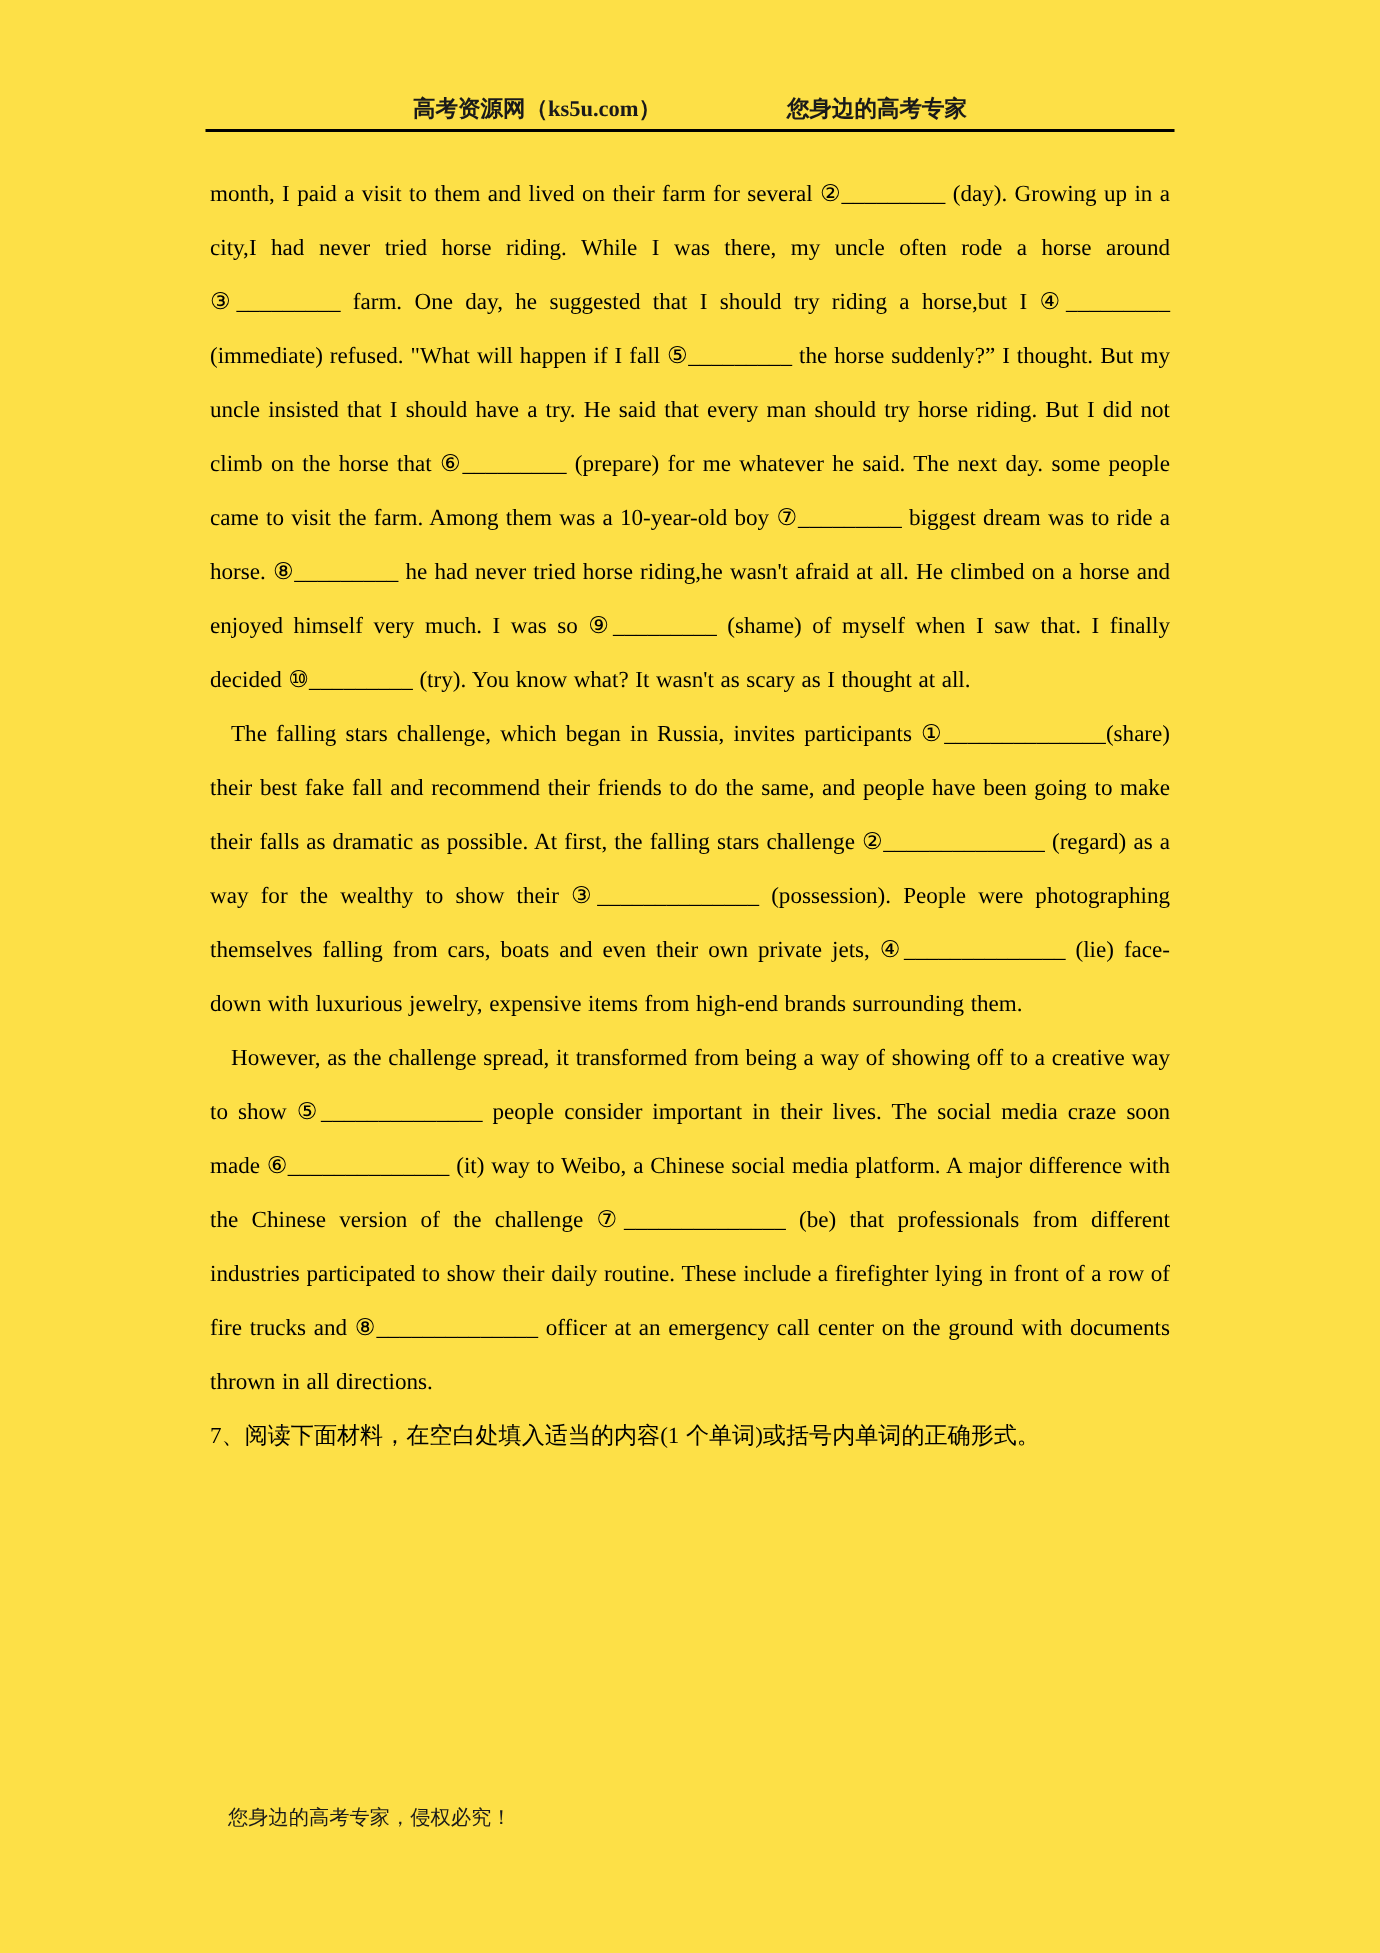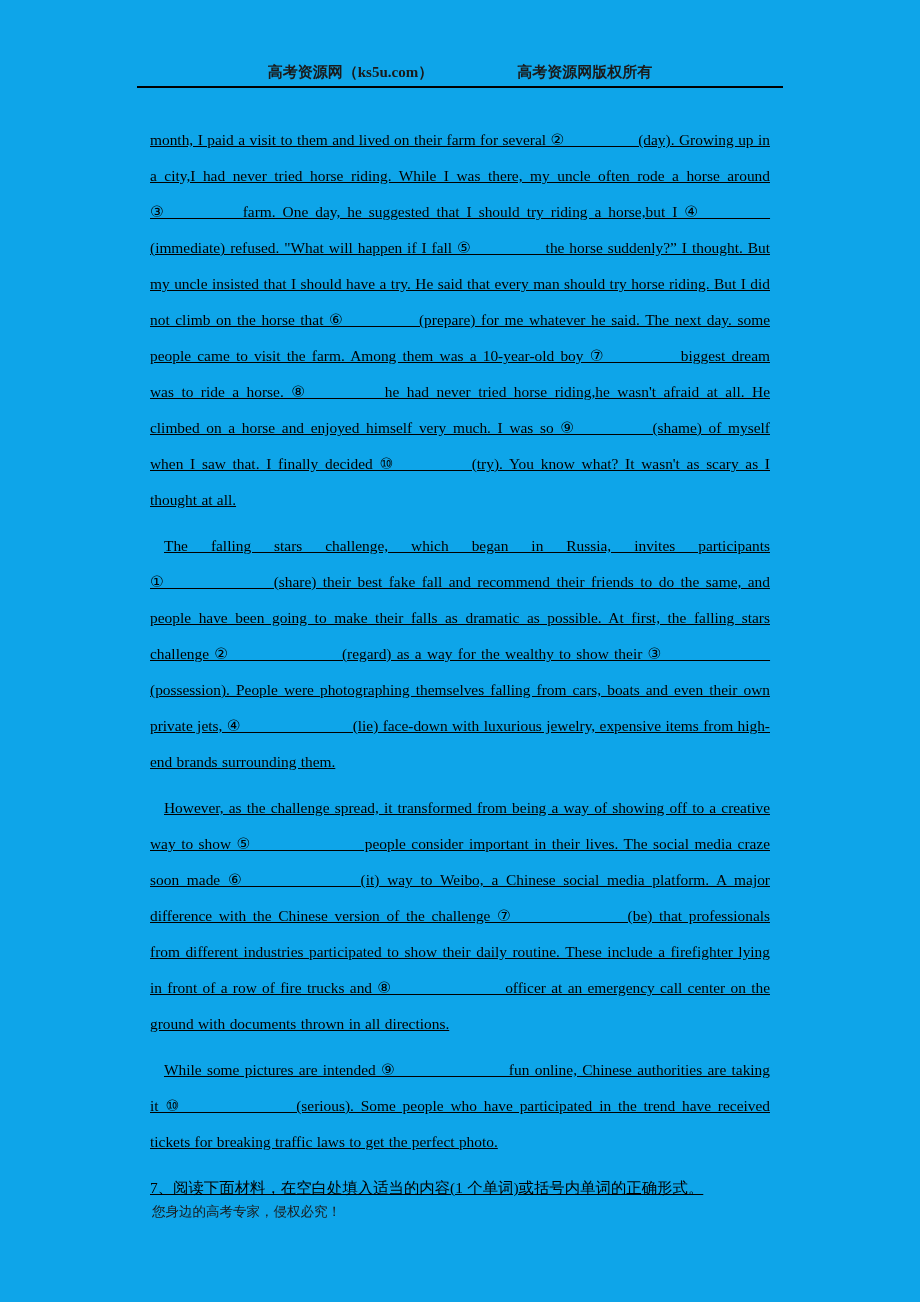--- a/index.html
+++ b/index.html
@@ -5,21 +5,21 @@
   * { box-sizing: border-box; }
   html, body {
     margin: 0;
     padding: 0;
     background: #ffffff;
   }
   .page {
     position: relative;
     width: 920px;
     height: 1302px;
-    background: #0ea5e9;
+    background: #fde047;
     color: #000000;
     font-family: "Liberation Serif", "DejaVu Serif", "DejaVu Sans", serif;
     overflow: hidden;
   }
   .doc-header {
     position: absolute;
     top: 63px;
     left: 140px;
     width: 640px;
     display: flex;
@@ -41,52 +41,50 @@
   .doc-body {
     position: absolute;
     top: 112px;
     left: 140px;
     width: 640px;
     font-size: 15.4px;
     line-height: 36px;
     text-align: justify;
   }
   .doc-body p {
-    margin: 10px;
+    margin: 0;
     word-spacing: 0.5px;
-    text-decoration: underline;
   }
   .doc-body p.indent {
     text-indent: 14px;
   }
   .doc-footer {
     position: absolute;
     top: 1203px;
     left: 152px;
     font-size: 13.5px;
     color: #1a1a1a;
   }
 </style>
 </head>
 <body>
 
 <div class="page">
 
   <header class="doc-header">
     <span>高考资源网（ks5u.com）</span>
-    <span>高考资源网版权所有</span>
+    <span>您身边的高考专家</span>
   </header>
 
   <div class="header-rule"></div>
 
   <main class="doc-body">
     <p>month, I paid a visit to them and lived on their farm for several ②_________ (day). Growing up in a city,I had never tried horse riding. While I was there, my uncle often rode a horse around ③_________ farm. One day, he suggested that I should try riding a horse,but I ④_________ (immediate) refused. "What will happen if I fall ⑤_________ the horse suddenly?” I thought. But my uncle insisted that I should have a try. He said that every man should try horse riding. But I did not climb on the horse that ⑥_________ (prepare) for me whatever he said. The next day. some people came to visit the farm. Among them was a 10-year-old boy ⑦_________ biggest dream was to ride a horse. ⑧_________ he had never tried horse riding,he wasn't afraid at all. He climbed on a horse and enjoyed himself very much. I was so ⑨_________ (shame) of myself when I saw that. I finally decided ⑩_________ (try). You know what? It wasn't as scary as I thought at all.</p>
     <p class="indent">The falling stars challenge, which began in Russia, invites participants ①______________(share) their best fake fall and recommend their friends to do the same, and people have been going to make their falls as dramatic as possible. At first, the falling stars challenge ②______________ (regard) as a way for the wealthy to show their ③______________ (possession). People were photographing themselves falling from cars, boats and even their own private jets, ④______________ (lie) face-down with luxurious jewelry, expensive items from high-end brands surrounding them.</p>
     <p class="indent">However, as the challenge spread, it transformed from being a way of showing off to a creative way to show ⑤______________ people consider important in their lives. The social media craze soon made ⑥______________ (it) way to Weibo, a Chinese social media platform. A major difference with the Chinese version of the challenge ⑦______________ (be) that professionals from different industries participated to show their daily routine. These include a firefighter lying in front of a row of fire trucks and ⑧______________ officer at an emergency call center on the ground with documents thrown in all directions.</p>
-    <p class="indent">While some pictures are intended ⑨______________ fun online, Chinese authorities are taking it ⑩______________ (serious). Some people who have participated in the trend have received tickets for breaking traffic laws to get the perfect photo.</p>
     <p>7、阅读下面材料，在空白处填入适当的内容(1 个单词)或括号内单词的正确形式。</p>
   </main>
 
   <footer class="doc-footer">
     <span>您身边的高考专家，侵权必究！</span>
   </footer>
 
 </div>
 
 </body></html>

